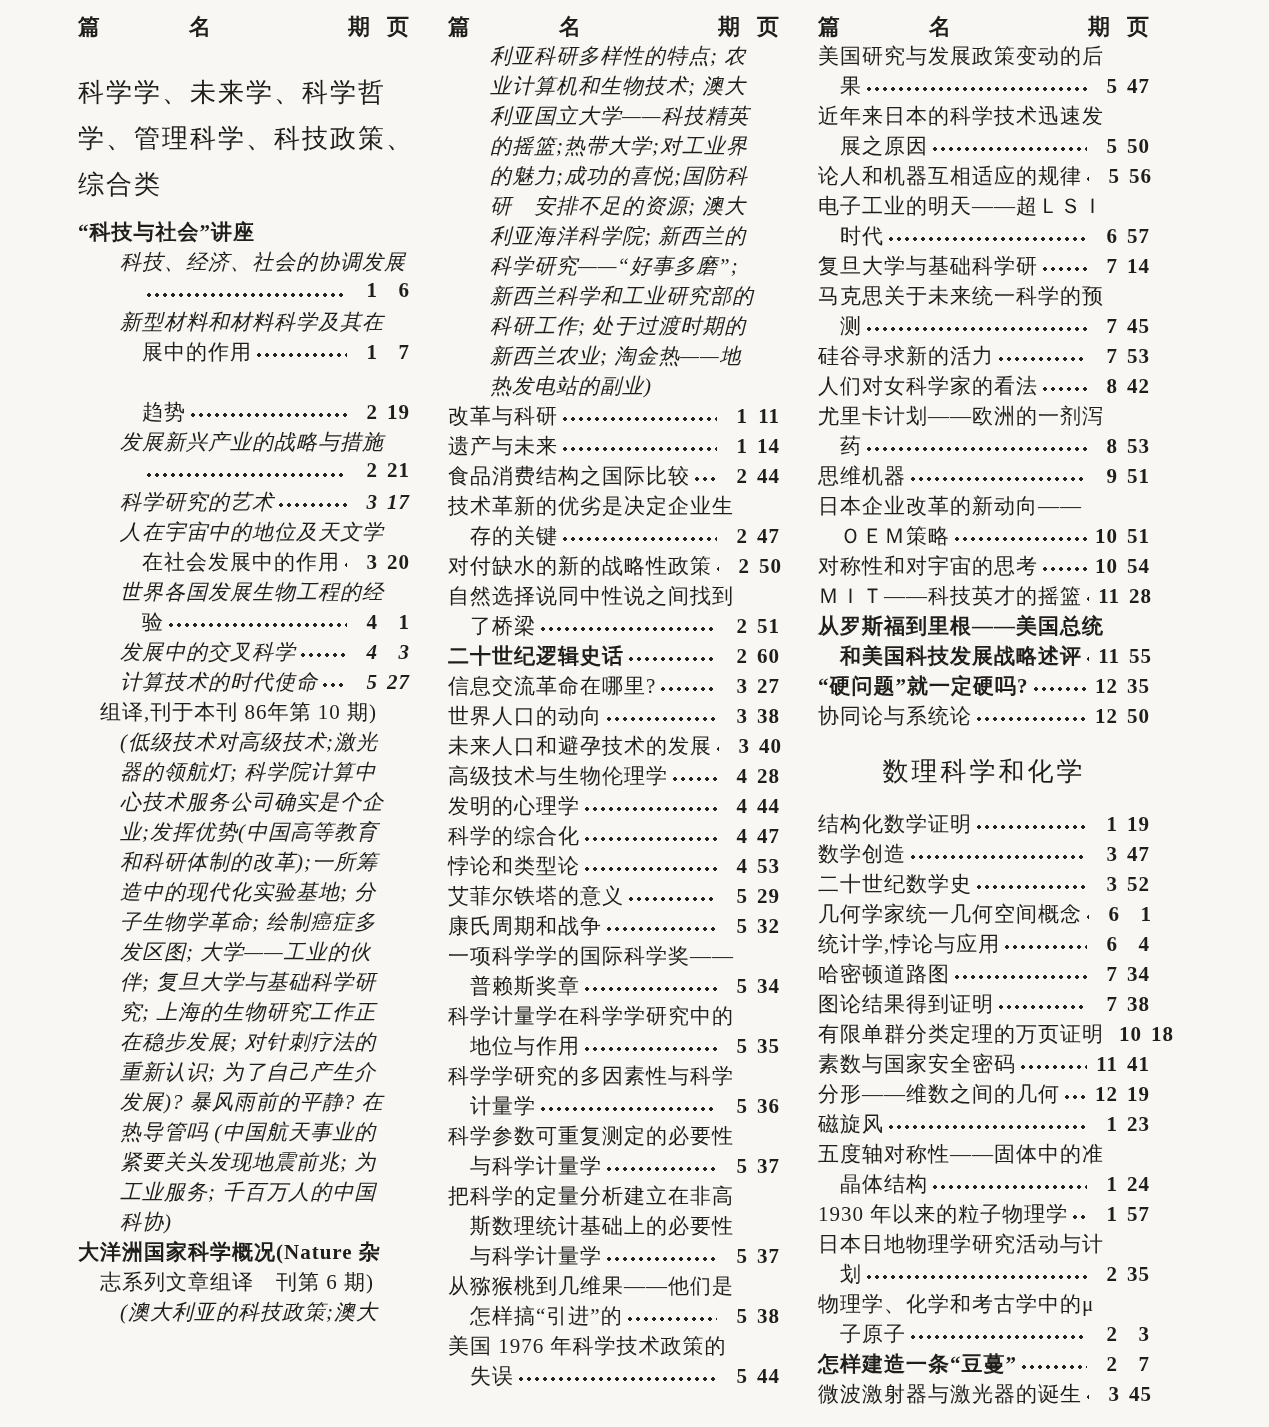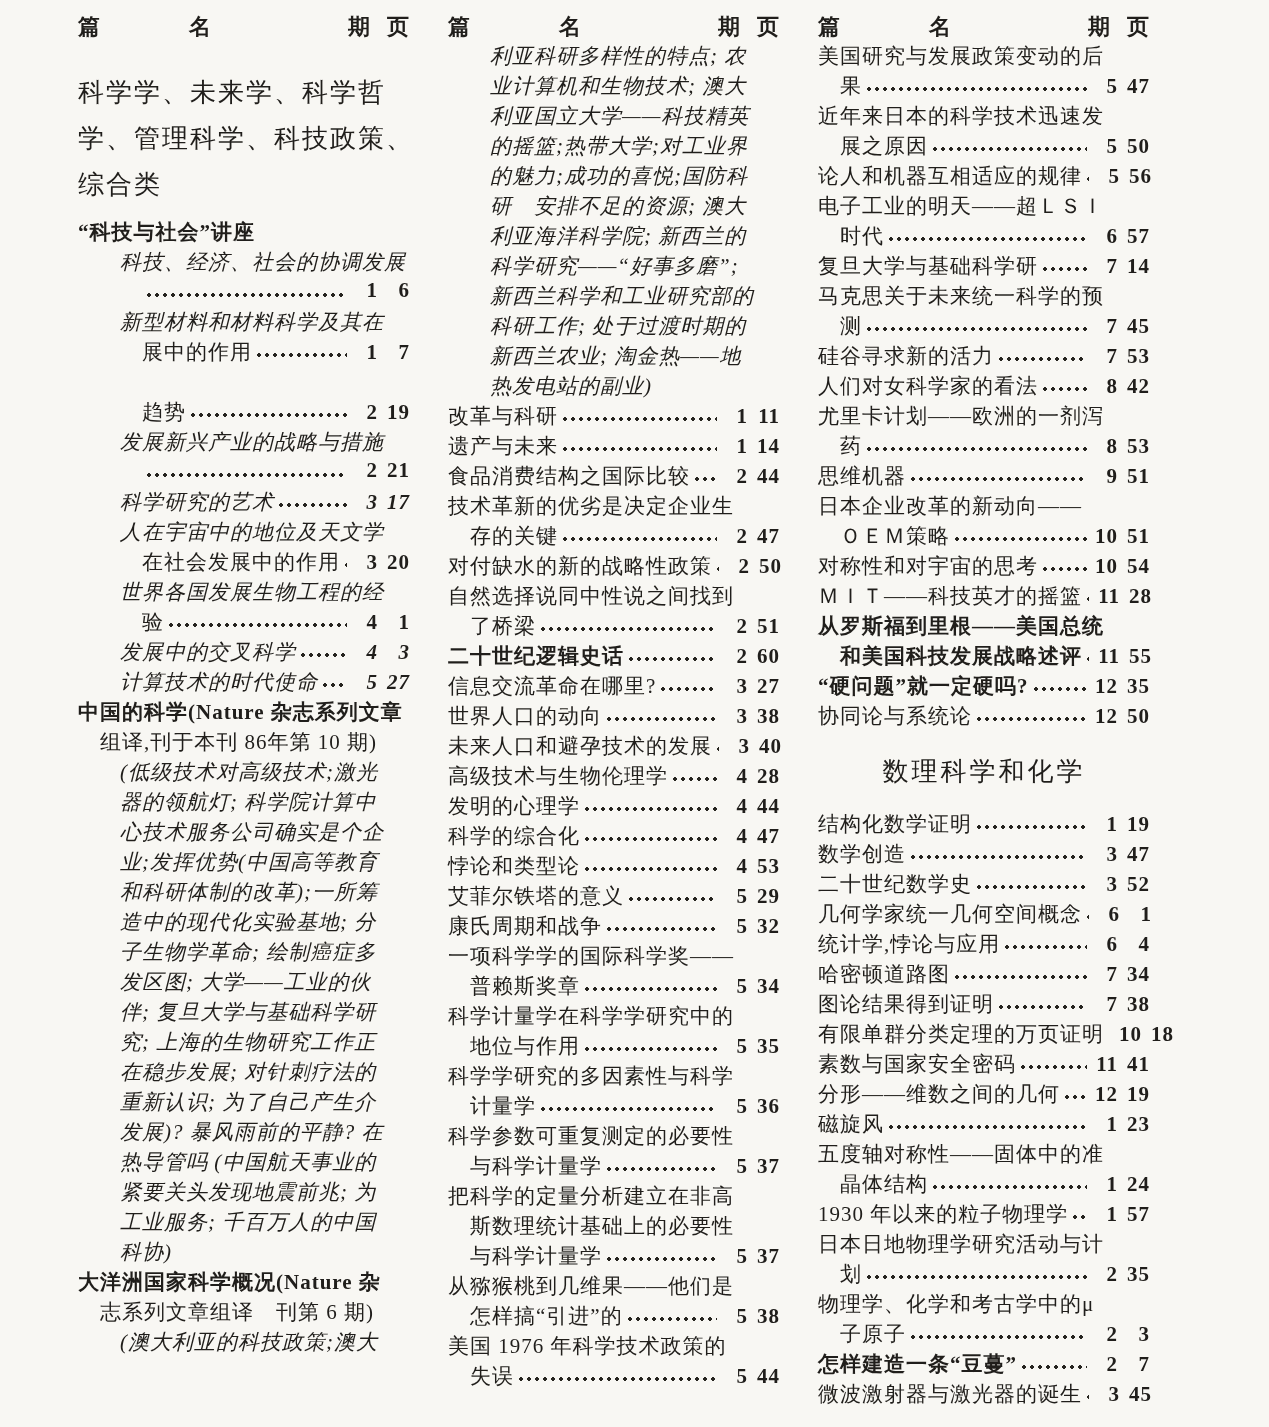--- a/index.html
+++ b/index.html
@@ -143,24 +143,20 @@
           <span class="lead dots"></span>
           <span class="iss">4</span>
           <span class="pg">3</span>
         </div>
         <div class="line i2">
           <span class="txt">计算技术的时代使命</span>
           <span class="lead dots"></span>
           <span class="iss">5</span>
           <span class="pg">27</span>
         </div>
-        <div class="line i0 b">
-          <span class="txt">中国的科学(Nature 杂志系列文章</span>
-          <span class="lead"></span>
-        </div>
         <div class="line i1">
           <span class="txt">组译,刊于本刊 86年第 10 期)</span>
           <span class="lead"></span>
         </div>
         <div class="line i2">
           <span class="txt">(低级技术对高级技术;激光</span>
           <span class="lead"></span>
         </div>
         <div class="line i2">
           <span class="txt">器的领航灯; 科学院计算中</span>

